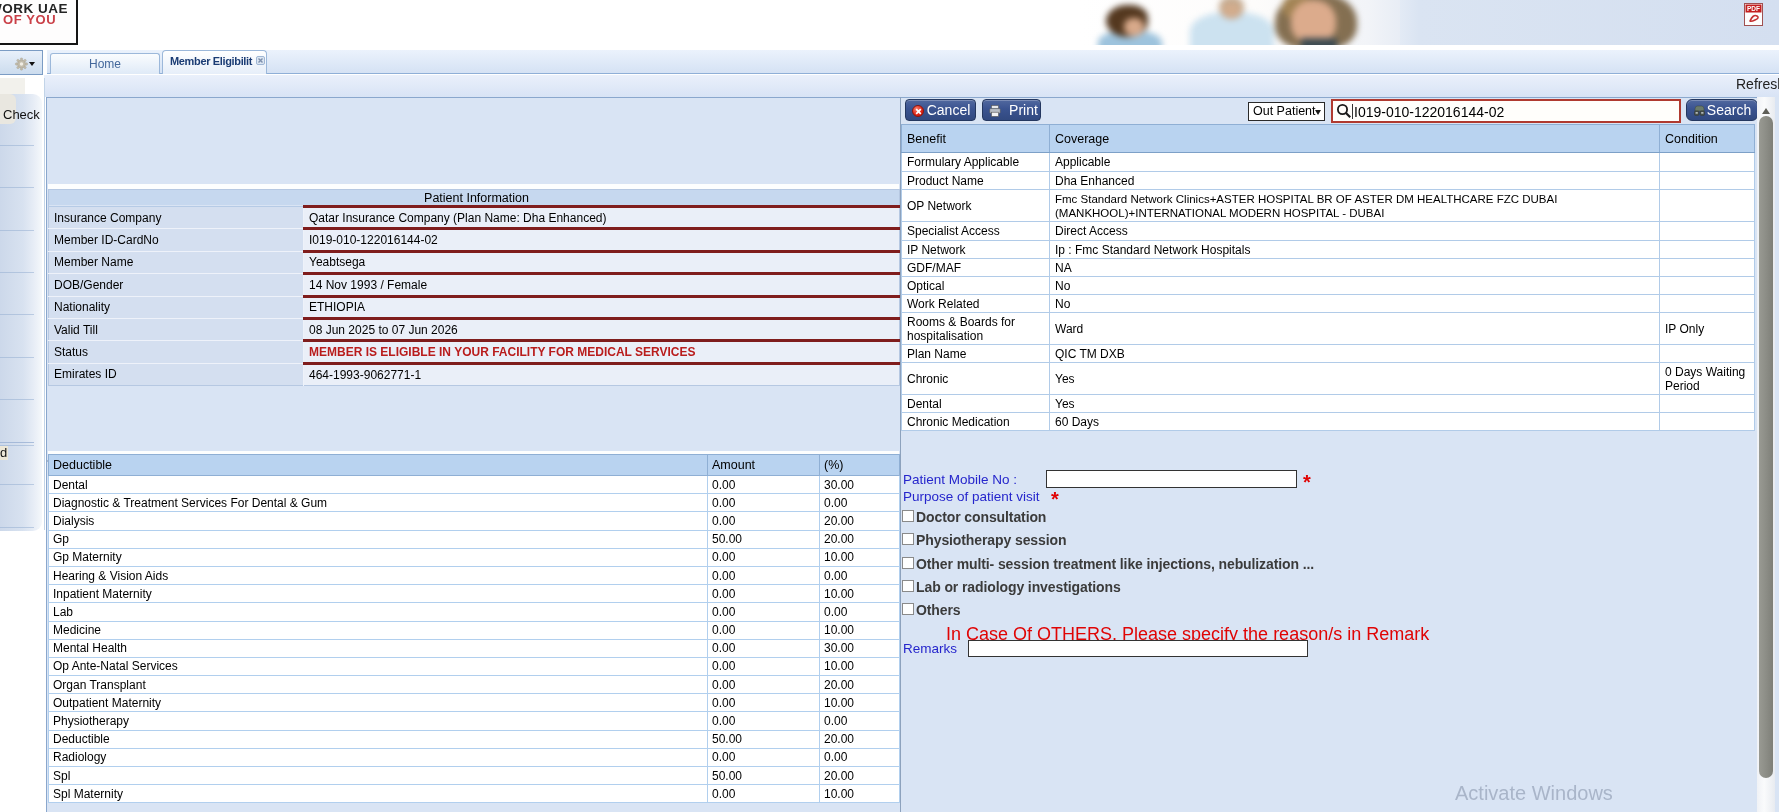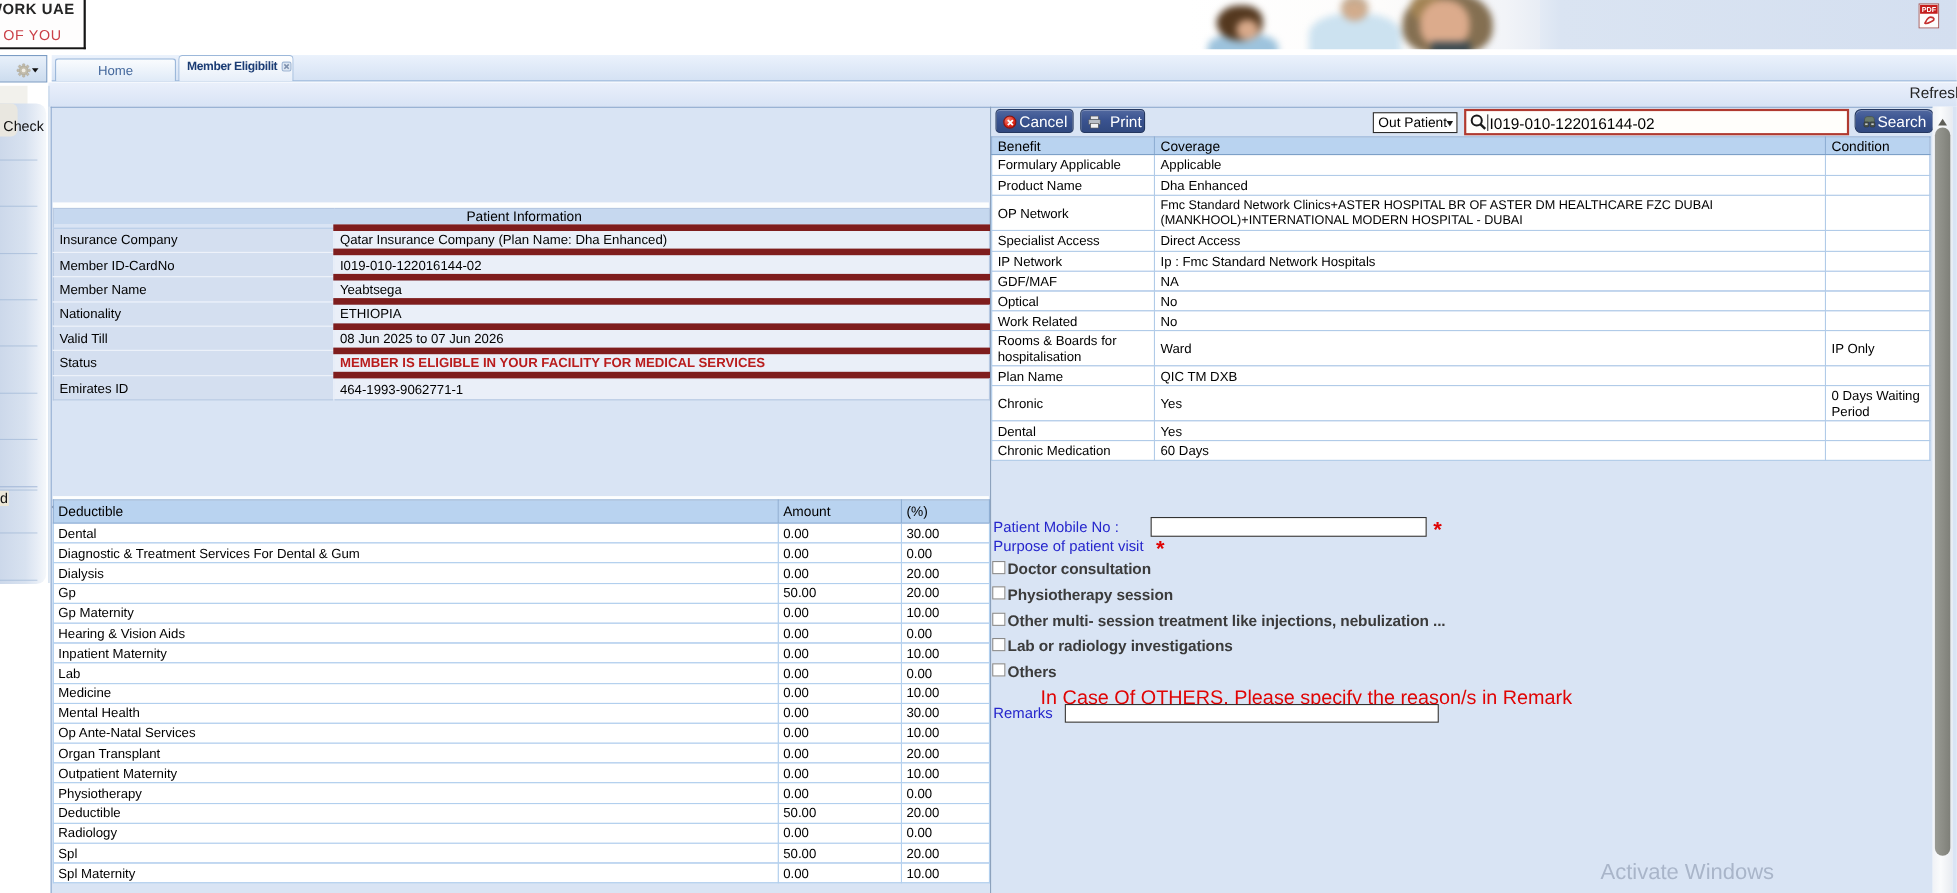--- a/index.html
+++ b/index.html
@@ -12,21 +12,21 @@
 
 .bt{left:901px;top:124px;width:853px;font-size:12px;color:#000}
 .bt td{border:1px solid #b1cbe8;padding:0 0 0 5px;vertical-align:middle;background:#fff}
 .bt tr.h td{background:#b9d3f0;border-color:#8fafd4;border-bottom-color:#7da0c7;font-size:12.5px}
 .bt .w{white-space:normal;line-height:14px}
 
 .pt{left:48px;top:189px;width:851px;font-size:12px;color:#000;border:1px solid #b6c8e2}
 .pt td{border:none;padding:0 0 0 5px}
 .pt tr.h td{background:#c6d8ef;text-align:center;border-bottom:1px solid #b6cbe6;font-size:12.5px}
 .pt td.l{background:#d4dff0;border-right:1px solid #eef2fa;border-top:1px solid #eef2fa}
-.pt td.v{background:#eaeff8;border-top:6px solid #7f1d1d}
+.pt td.v{background:#eaeff8;border-top:3px solid #7f1d1d}
 
 .dt{left:48px;top:454px;width:851px;font-size:12px;color:#000;border-top:1px solid #5f7183;border-left:1px solid #5f7183}
 .dt td{border:1px solid #b1cfee;padding:0 0 0 4px;background:#fff}
 .dt tr.h td{background:#b9d3f0;border-color:#8fafd4;font-size:12.5px}
 .blue{color:#2525cc;font-size:13.5px}
 .red{color:#e00404}
 .cbl{position:absolute;font-size:14px;font-weight:bold;color:#3b3b3b;letter-spacing:-.1px}
 .cb{position:absolute;width:12px;height:12px;background:#fff;border:1px solid #8a8a8a}
 .inp{position:absolute;background:#fff;border:1px solid #333}
 </style>
@@ -47,21 +47,21 @@
     <div class="a" style="left:150px;top:11px;width:19px;height:15px;background:rgba(213,173,141,.9);border-radius:45%"></div>
     <div class="a" style="left:203px;top:0px;width:82px;height:58px;background:rgba(122,99,66,.92);border-radius:50% 50% 40% 40%"></div>
     <div class="a" style="left:210px;top:2px;width:30px;height:26px;background:#a28354;border-radius:50%"></div>
     <div class="a" style="left:219px;top:8px;width:45px;height:43px;background:#dcab8c;border-radius:48% 48% 42% 42%"></div>
     <div class="a" style="left:229px;top:46px;width:36px;height:13px;background:#3c4a50"></div>
   </div>
 </div>
 
 <div class="a" style="left:0;top:0;width:78px;height:45px;background:#fefdfd;border-right:2px solid #151515;border-bottom:2px solid #151515;overflow:hidden">
   <div class="a" style="left:-11px;top:1px;font-size:13.5px;font-weight:bold;color:#242424;letter-spacing:.5px">WORK UAE</div>
-  <div class="a" style="left:3px;top:24px;font-size:13px;font-weight:normal;color:#ca4048;letter-spacing:.6px">OF YOU</div>
+  <div class="a" style="left:3px;top:12px;font-size:13px;font-weight:bold;color:#ca4048;letter-spacing:.6px">OF YOU</div>
 </div>
 
 <svg class="a" style="left:1744px;top:3px" width="19" height="23" viewBox="0 0 19 23">
     <rect x="0.5" y="0.5" width="18" height="22" fill="#fdfdfd" stroke="#a05050" stroke-width="1"></rect>
     <rect x="1.5" y="1.5" width="16" height="8" fill="#c41e1e"></rect>
     <text x="9.5" y="8" font-size="6.5" font-weight="bold" fill="#fff" text-anchor="middle" font-family="Liberation Sans">PDF</text>
     <path d="M6 18 Q9 11 13 13 Q16 15 11 17 Q7 19 6 18Z" fill="none" stroke="#c43030" stroke-width="1.6"></path>
   </svg>
 
 <div class="a" style="left:0;top:45px;width:1779px;height:5px;background:#fff"></div>
@@ -161,21 +161,21 @@
 <div class="a" style="left:48px;top:184px;width:851px;height:5px;background:#fdfefe"></div>
 <div class="a" style="left:48px;top:451px;width:851px;height:3px;background:#fdfefe"></div>
 
 <table class="bt">
 <colgroup>
       <col style="width:148px">
       <col style="width:610px">
       <col style="width:95px">
     </colgroup>
 <tbody>
-      <tr class="h" style="height:16px">
+      <tr class="h" style="height:28px">
         <td>Benefit</td>
         <td>Coverage</td>
         <td>Condition</td>
       </tr>
 <tr style="height:19px">
         <td>Formulary Applicable</td>
         <td>Applicable</td>
         <td></td>
       </tr>
 <tr style="height:18px">
@@ -254,20 +254,24 @@
         <td class="l">Insurance Company</td>
         <td class="v">Qatar Insurance Company (Plan Name: Dha Enhanced)</td>
       </tr>
 <tr style="height:22.4px">
         <td class="l">Member ID-CardNo</td>
         <td class="v">I019-010-122016144-02</td>
       </tr>
 <tr style="height:22.4px">
         <td class="l">Member Name</td>
         <td class="v">Yeabtsega</td>
+      </tr>
+<tr style="height:22.4px">
+        <td class="l">DOB/Gender</td>
+        <td class="v">14 Nov 1993 / Female</td>
       </tr>
 <tr style="height:22.4px">
         <td class="l">Nationality</td>
         <td class="v">ETHIOPIA</td>
       </tr>
 <tr style="height:22.4px">
         <td class="l">Valid Till</td>
         <td class="v">08 Jun 2025 to 07 Jun 2026</td>
       </tr>
 <tr style="height:22.4px">

